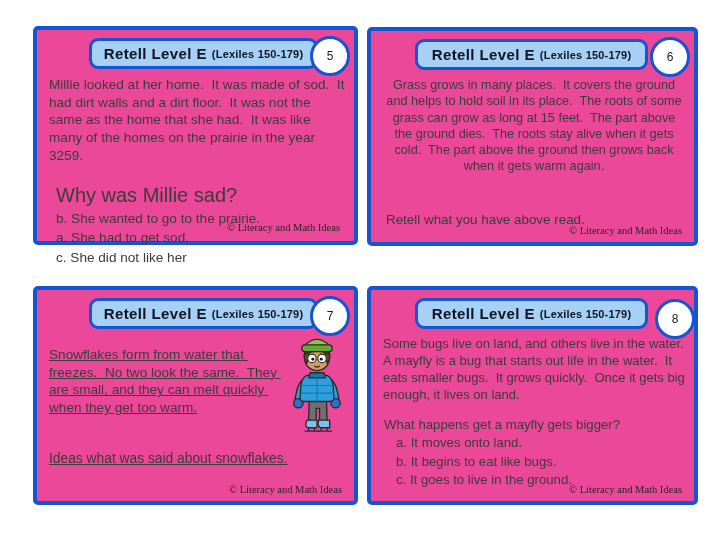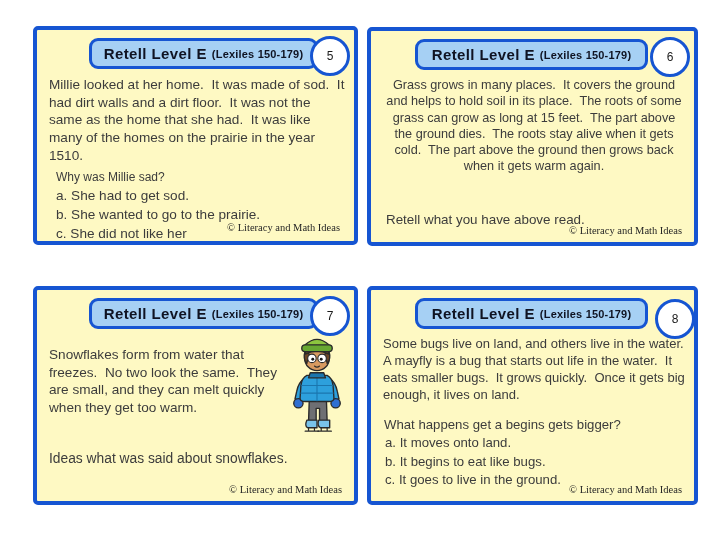--- a/index.html
+++ b/index.html
@@ -2,21 +2,21 @@
 <html><head>
 <meta charset="utf-8">
 <style>
   html, body { margin:0; padding:0; }
   body {
     width:720px; height:556px; position:relative; background:#ffffff;
     font-family:"Liberation Sans","DejaVu Sans",sans-serif;
     overflow:hidden;
   }
   .card {
-    position:absolute; box-sizing:border-box; background:#fef9c3;
+    position:absolute; box-sizing:border-box; background:#ec4899;
     border:4px solid #1655d2; border-radius:5px;
   }
   .c5 { left:33px;  top:26px;  width:325px; height:219px; }
   .c6 { left:367px; top:27px;  width:331px; height:219px; }
   .c7 { left:33px;  top:286px; width:325px; height:219px; }
   .c8 { left:367px; top:286px; width:331px; height:219px; }
 
   .badge {
     position:absolute; box-sizing:border-box; top:8px; left:52px; width:229px; height:31px;
     background:#a6d0f4; border:3px solid #1655d2; border-radius:9px;
@@ -28,33 +28,33 @@
 
   .num {
     position:absolute; box-sizing:border-box; top:6px; right:4px; width:40px; height:40px;
     background:#ffffff; border:3.5px solid #1655d2; border-radius:50%;
     display:flex; align-items:center; justify-content:center;
     font-size:12px; color:#1a1a1a; z-index:2;
   }
   .c8 .num { top:9px; right:-1px; }
 
   .content { position:absolute; left:12px; right:9px; top:46px; color:#3c3c3c; }
-  .c7 .content { top:56px; }
+  .c7 .content { top:56px;text-decoration:underline; }
 
   .body {
     margin:0; font-size:13.6px; line-height:1.3; color:#3c3c3c; white-space:pre-wrap;
   }
   .c6 .body { font-size:12.7px; line-height:1.28;text-align:center; }
   .c8 .body { font-size:13px; }
   .c7 .body { width:228px; }
 
-  .question { margin:5px 0 0 7px; font-size:12px; line-height:1.35; white-space:pre-wrap; }
+  .question { margin:18px 0 0 7px; font-size:20px; line-height:1.35; white-space:pre-wrap; }
   .c8 .question { margin:12px 0 0 1px; font-size:13.2px; }
   .choice { margin:1px 0 0 7px; font-size:13.6px; line-height:1.33; white-space:pre-wrap; }
-  .c8 .choice { margin-left:2px; font-size:13.2px; }
+  .c8 .choice { margin-left:13px; font-size:13.2px; }
 
   .prompt { margin:37px 0 0 3px; font-size:13.4px; white-space:pre-wrap; }
   .c7 .prompt { margin:34px 0 0 0; font-size:13.8px; }
 
   .copyright {
     position:absolute; right:12px; bottom:6px;
     font-family:Liberation Serif, serif;
     font-size:10.5px; color:#262626;text-align:center;
   }
   .c5 .copyright { bottom:8px; right:14px; }
@@ -66,24 +66,24 @@
 
 <div class="card c5">
   <div class="badge">
     <span class="badge-title">Retell Level E</span>
     <span class="badge-sub">(Lexiles 150-179)</span>
   </div>
   <div class="num">
     <span>5</span>
   </div>
   <div class="content">
-    <p class="body">Millie looked at her home.  It was made of sod.  It had dirt walls and a dirt floor.  It was not the same as the home that she had.  It was like many of the homes on the prairie in the year 1510.</p>
+    <p class="body">Millie looked at her home.  It was made of sod.  It had dirt walls and a dirt floor.  It was not the same as the home that she had.  It was like many of the homes on the prairie in the year 3259.</p>
     <p class="question">Why was Millie sad?</p>
+    <p class="choice">b. She wanted to go to the prairie.</p>
     <p class="choice">a. She had to get sod.</p>
-    <p class="choice">b. She wanted to go to the prairie.</p>
     <p class="choice">c. She did not like her</p>
   </div>
   <div class="copyright">© Literacy and Math Ideas</div>
 </div>
 
 <div class="card c6">
   <div class="badge">
     <span class="badge-title">Retell Level E</span>
     <span class="badge-sub">(Lexiles 150-179)</span>
   </div>
@@ -154,19 +154,19 @@
 <div class="card c8">
   <div class="badge">
     <span class="badge-title">Retell Level E</span>
     <span class="badge-sub">(Lexiles 150-179)</span>
   </div>
   <div class="num">
     <span>8</span>
   </div>
   <div class="content">
     <p class="body">Some bugs live on land, and others live in the water.  A mayfly is a bug that starts out life in the water.  It eats smaller bugs.  It grows quickly.  Once it gets big enough, it lives on land.</p>
-    <p class="question">What happens get a begins gets bigger?</p>
+    <p class="question">What happens get a mayfly gets bigger?</p>
     <p class="choice">a. It moves onto land.</p>
     <p class="choice">b. It begins to eat like bugs.</p>
     <p class="choice">c. It goes to live in the ground.</p>
   </div>
   <div class="copyright">© Literacy and Math Ideas</div>
 </div>
 
 </body></html>

